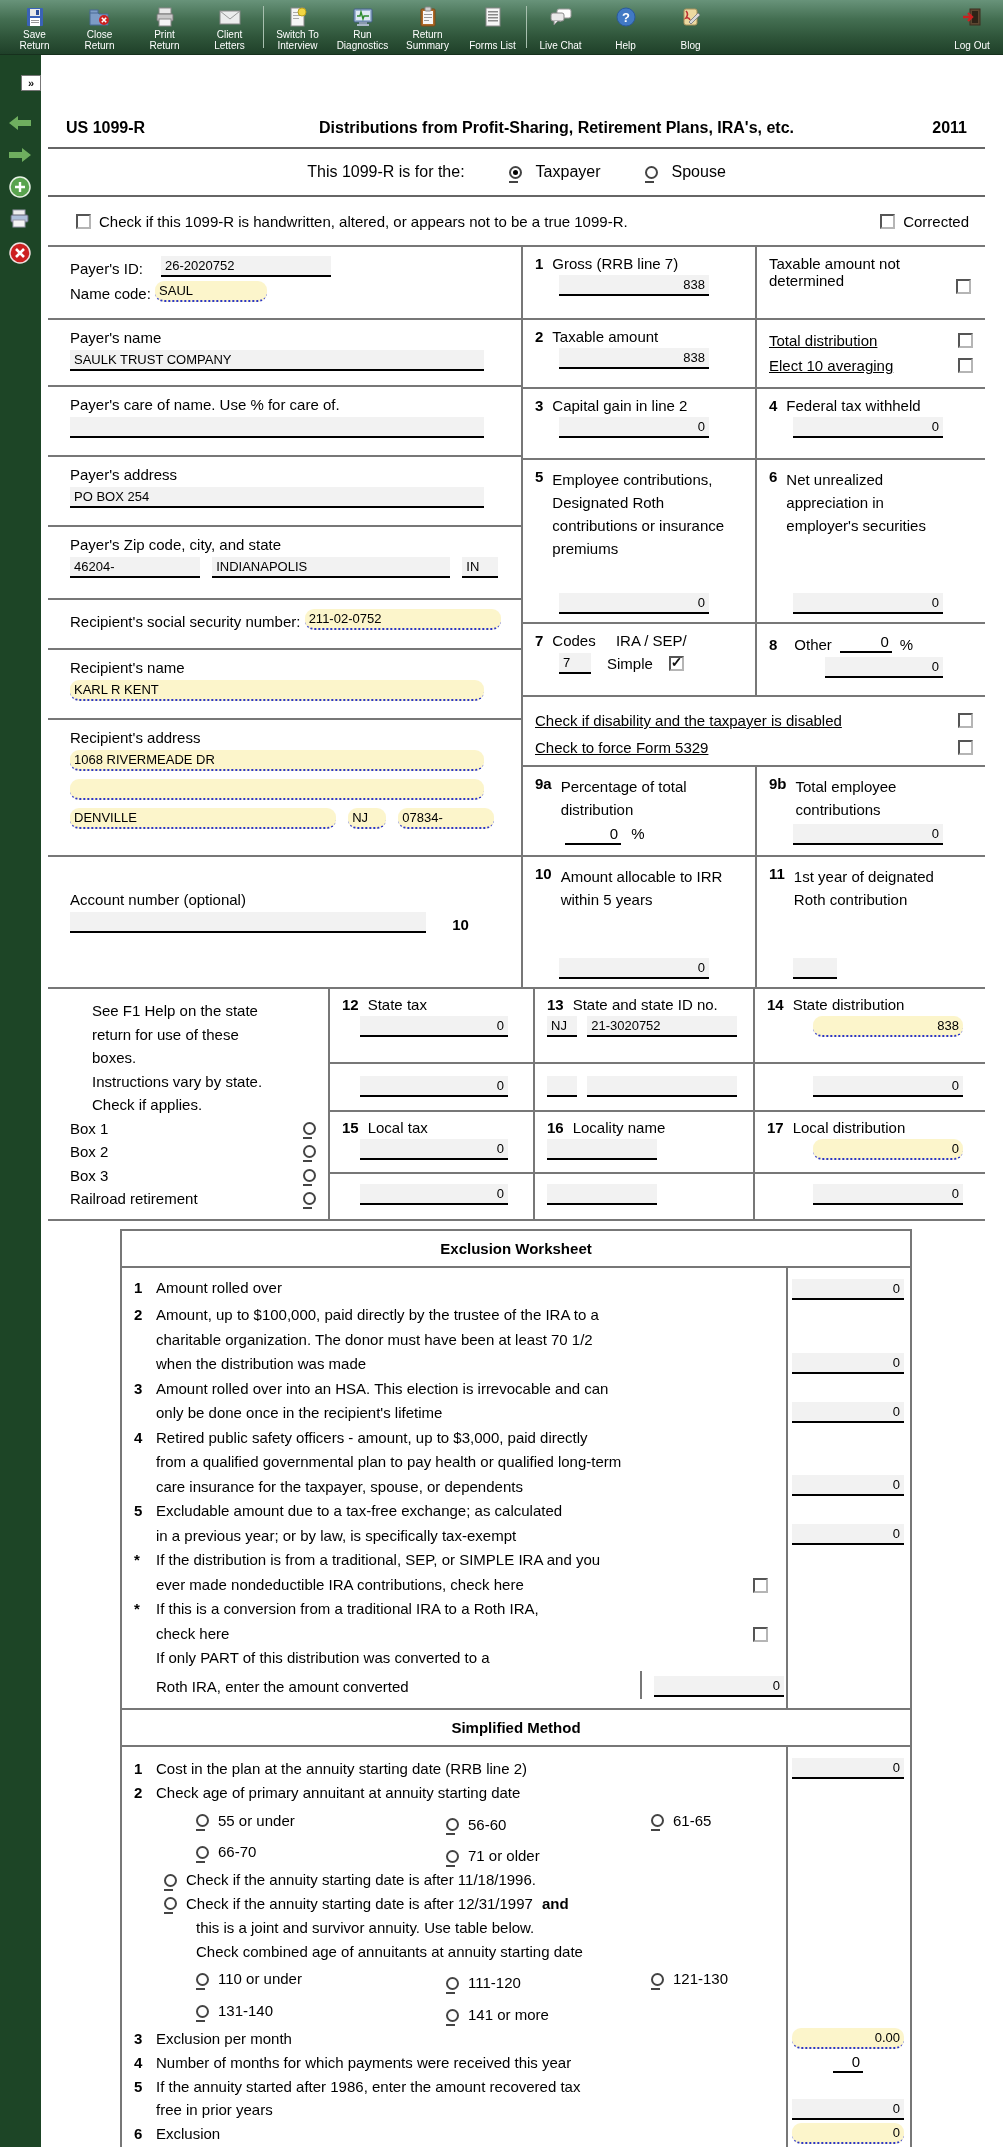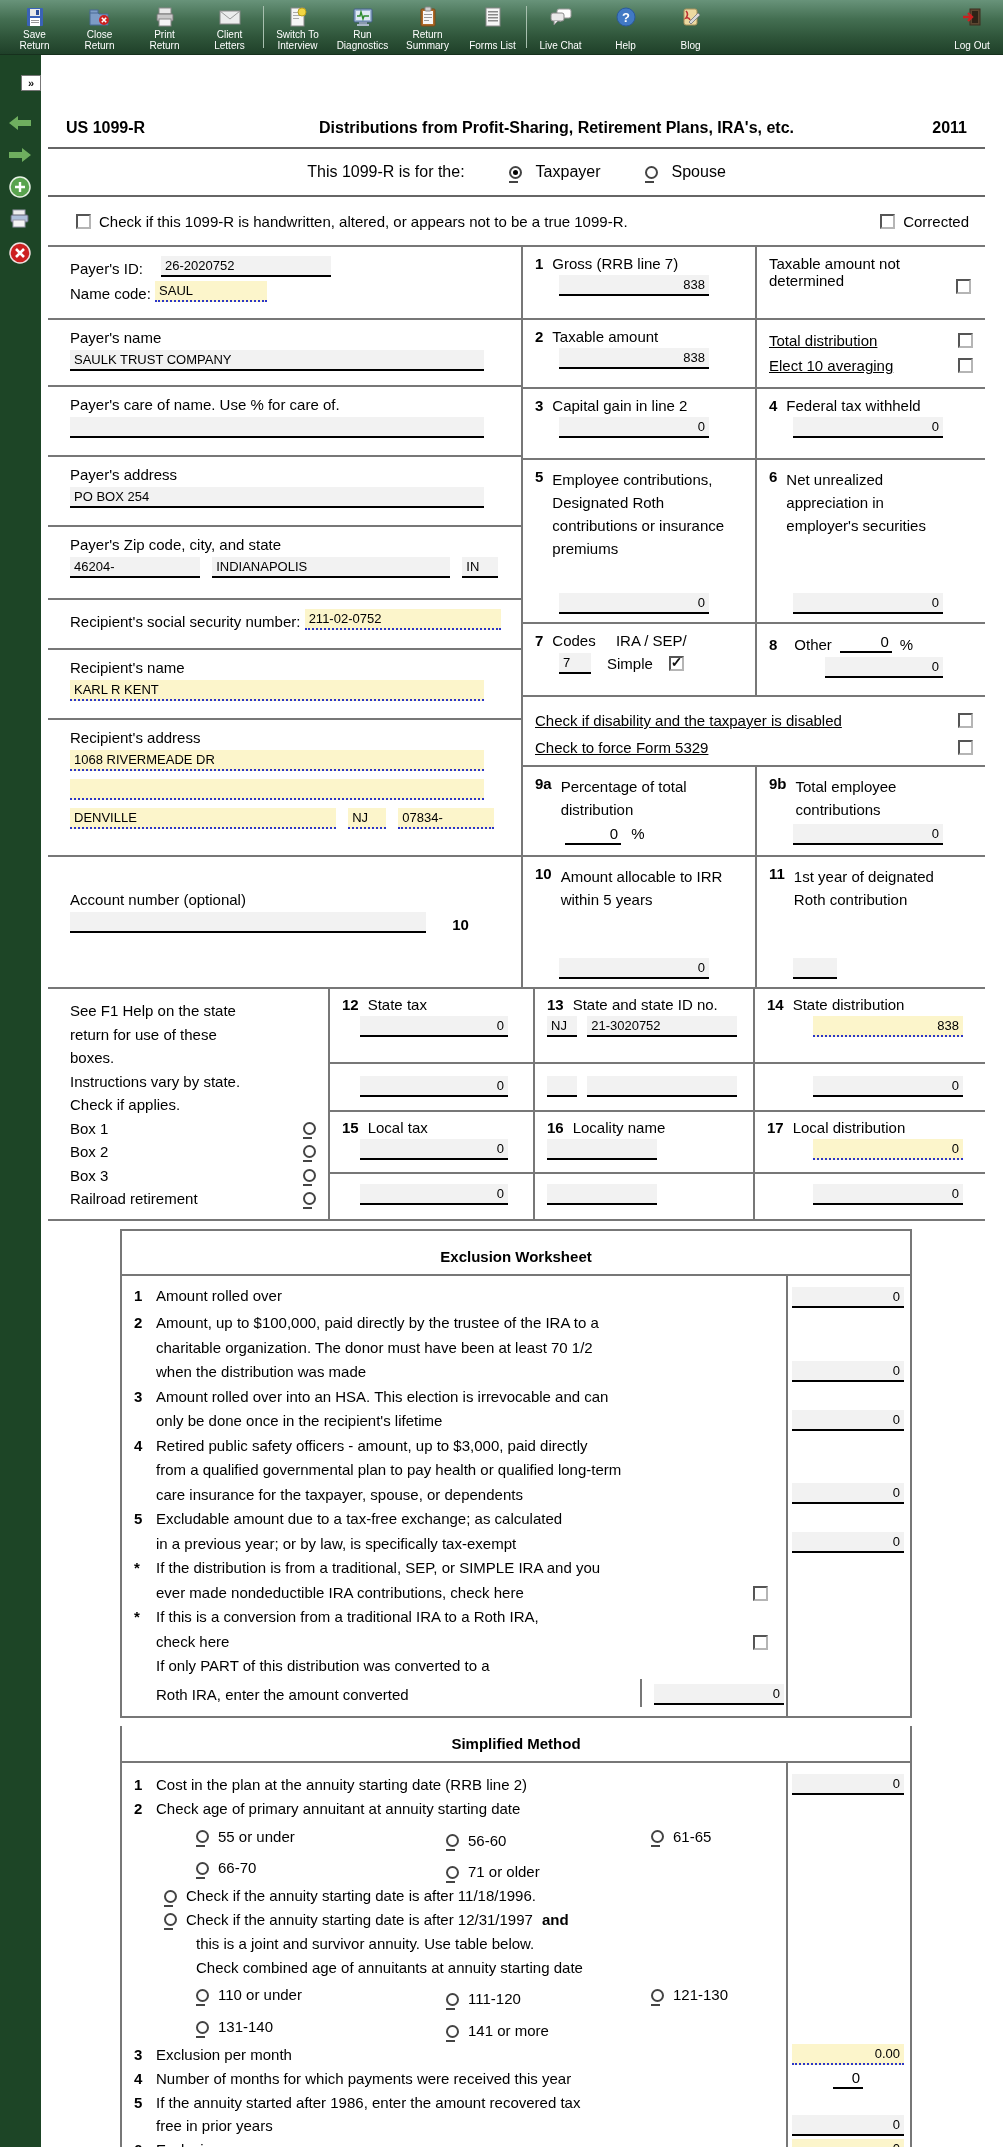--- a/index.html
+++ b/index.html
@@ -36,21 +36,21 @@
 .hrule { border-top:2px solid #666; }
 .for-row { display:flex; align-items:center; justify-content:center; gap:14px; height:46px; font-size:16px; }
 .for-row .gap { width:16px; }
 .hand-row { display:flex; align-items:center; height:48px; padding:0 16px 0 28px; gap:8px; }
 .hand-row .right { margin-left:auto; display:flex; align-items:center; gap:8px; }
 
 
 .fld { display:inline-block; background:#f2f2f2; border-bottom:2px solid #000; height:21px;
   font-size:13px; padding:0 4px; vertical-align:bottom; line-height:20px; }
 .fld.num { text-align:right; }
-.yfld { background:#fcf5cb; border-bottom:2px dotted #2b35c8; }
+.yfld { background:#fcf5cb; border-bottom:2px dotted #2b35c8;border-radius:9px; }
 .ufld { display:inline-block; border-bottom:2px solid #000; min-width:36px; text-align:right; padding:0 3px; height:21px; line-height:20px; }
 
 
 .cb { flex:none; width:15px; height:15px; background:#fff; border:2px solid #555;
   border-right-color:#b5b5b5; border-bottom-color:#b5b5b5; display:inline-block; position:relative; }
 .cb.checked::after { content:"\2713"; position:absolute; left:0px; top:-4px; font-size:14px; font-weight:bold; color:#111; }
 .rad { flex:none; width:13px; height:13px; border:2px solid #444; border-radius:50%;
   display:inline-block; position:relative; background:#fff; }
 .rad::after { content:""; position:absolute; left:-2px; bottom:-6px; width:9px; height:2px; background:#444; }
 .rad.sel::before { content:""; position:absolute; left:2px; top:2px; width:5px; height:5px; background:#000; border-radius:50%; }
@@ -71,34 +71,34 @@
 .fldrow { margin:3px 0 0 24px; }
 .lline { margin-top:4px; }
 .colflex { display:flex; flex-direction:column; }
 .mtauto { margin-top:auto; margin-bottom:8px; }
 .cline { display:flex; align-items:center; line-height:25px;text-decoration:underline; }
 .cline .cb { margin-left:auto; margin-right:4px; }
 
 
 .state { display:flex; border-bottom:2px solid #777; }
 .st-left { width:282px; border-right:2px solid #777; padding:10px 10px 4px 22px; }
-.st-help { line-height:23.5px; }
+.st-help { line-height:23.5px;margin-left:22px; }
 .st-opt { display:flex; align-items:center; line-height:23.5px; }
 .st-opt .rad { margin-left:auto; margin-right:2px; }
 .st-right { flex:1; }
 .st-row { display:flex; border-bottom:2px solid #777; }
 .st-row:last-child { border-bottom:none; }
 .st-c { padding:7px 8px 0 12px; }
 .stc12 { width:203px; }
 .stc13 { width:220px; border-left:2px solid #777; }
 .stc14 { flex:1; border-left:2px solid #777; }
 
 
 .wsbox { margin-left:72px; width:792px; border:2px solid #777; margin-top:8px; }
-.ws-title { text-align:center; font-weight:bold; padding:9px 0; border-bottom:2px solid #777;margin-top:8px; }
+.ws-title { text-align:center; font-weight:bold; padding:9px 0; border-bottom:2px solid #777; }
 .xrow { display:flex; }
 .xtext { flex:1; padding-left:12px; }
 .xline { display:flex; align-items:flex-end; line-height:24.5px; }
 .xline.ind { padding-left:22px; }
 .xnum { width:22px; font-weight:bold; flex:none; }
 .xline .cb { margin-left:auto; margin-right:18px; margin-bottom:4px; }
 .xval { width:124px; flex:none; border-left:2px solid #777; display:flex; align-items:flex-end;
   justify-content:flex-end; padding:0 6px 3px 4px; }
 .xval.start { align-items:flex-start; padding-top:3px; }
 .wfld { width:112px; }

